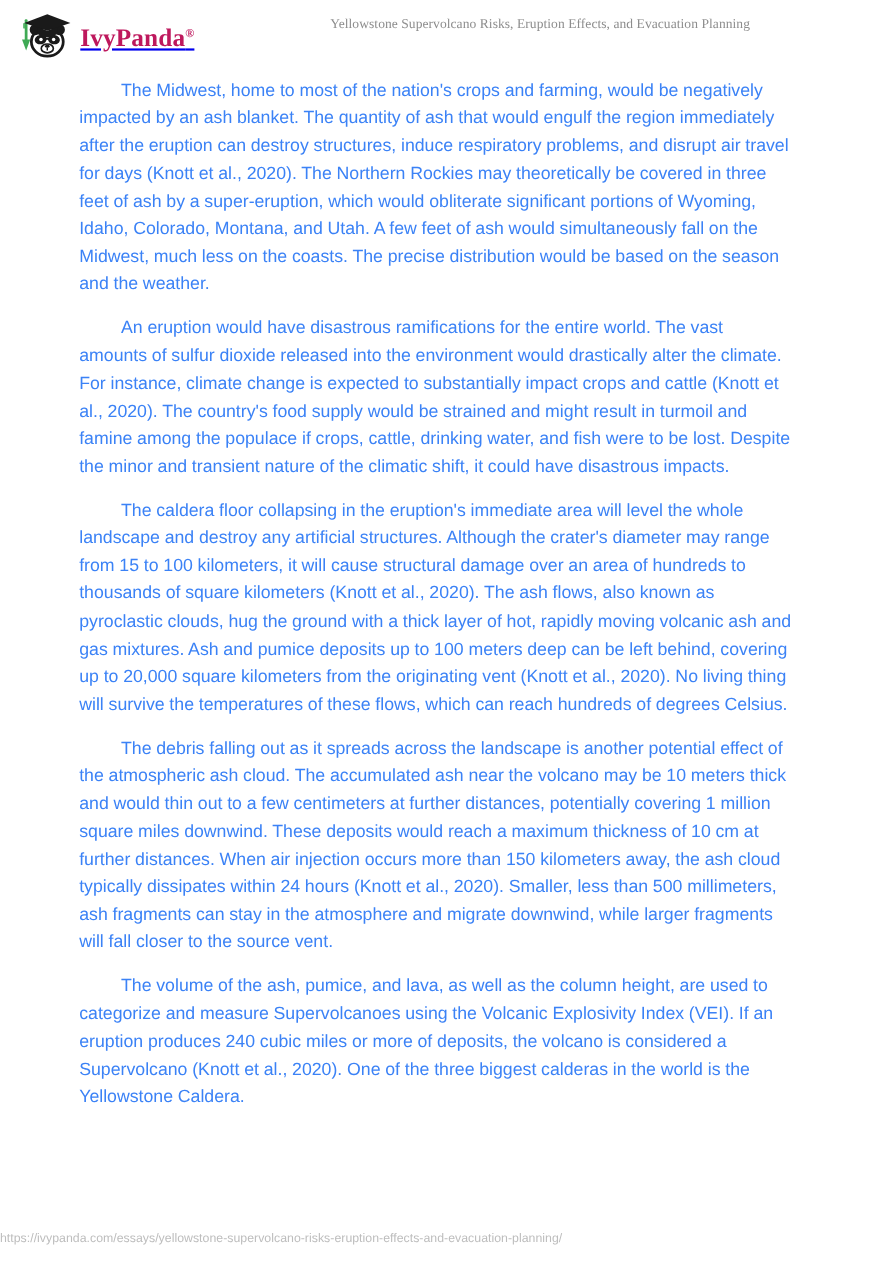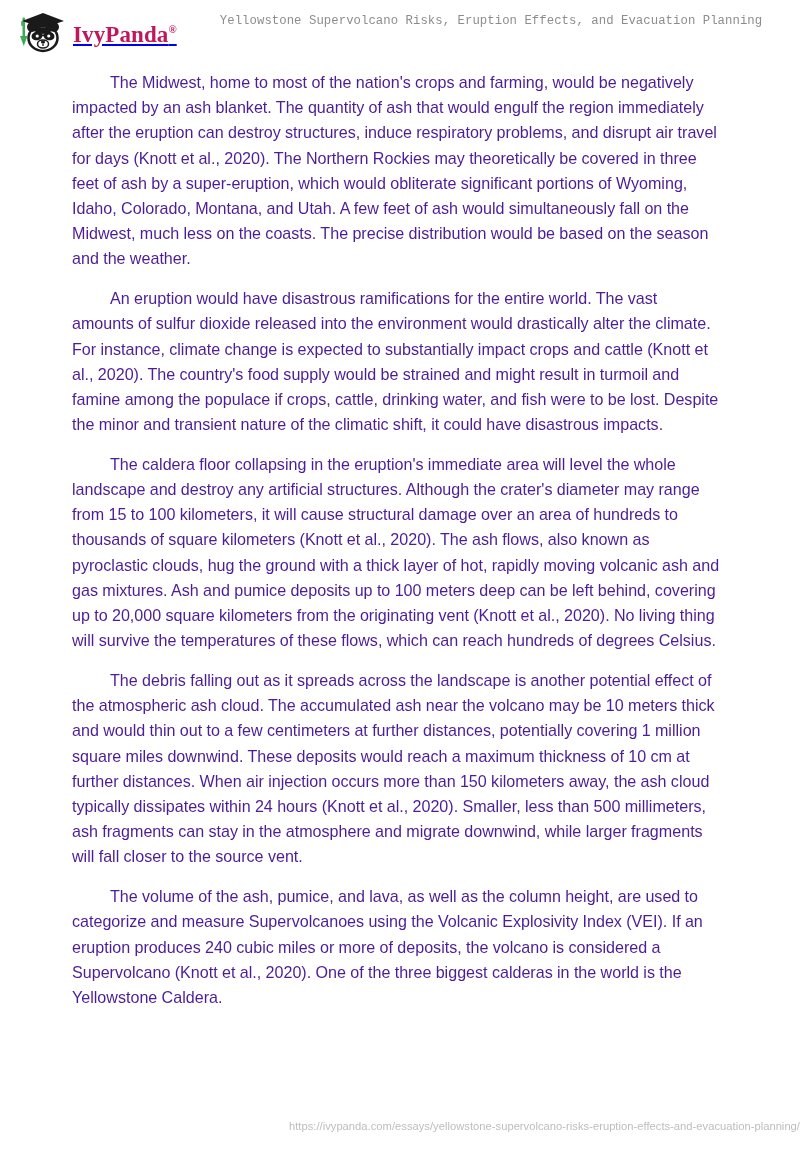--- a/index.html
+++ b/index.html
@@ -53,60 +53,60 @@
     vertical-align: super;
     font-weight: bold;
   }
 
   .header-title {
     position: absolute;
     left: 200px;
     right: 18px;
     top: 14px;
     text-align: center;
-    font-family: Liberation Mono, monospace;
+    font-family: Liberation Serif, serif;
     font-size: 12.3px;
     color: #8d8d8d;
     letter-spacing: 0.05px;
     white-space: nowrap;
   }
 
   
   .doc-body {
     position: absolute;
     left: 72px;
     top: 70px;
     width: 651px;
   }
   .para {
     font-family: "Liberation Sans Narrow", "Liberation Sans", sans-serif;
     font-stretch: condensed;
     font-size: 16.1px;
     line-height: 25.2px;
-    color: #4c1d95;
+    color: #3b82f6;
     text-indent: 38px;
     margin: 0 0 14.5px 0;
     text-align: left;
     word-spacing: -0.15px;
   }
 
   
   .page-footer {
     position: absolute;
     left: 0;
     bottom: 0;
     width: 800px;
     height: 52px;
   }
   .footer-url {
     position: absolute;
     left: 0;
     right: 0;
     top: 12px;
-    text-align: right;
+    text-align: left;
     font-family: "Liberation Sans", sans-serif;
     font-size: 11.2px;
     color: #bdbdbd;
     letter-spacing: 0.02px;
     white-space: nowrap;
   }
 </style>
 </head>
 <body>
 

